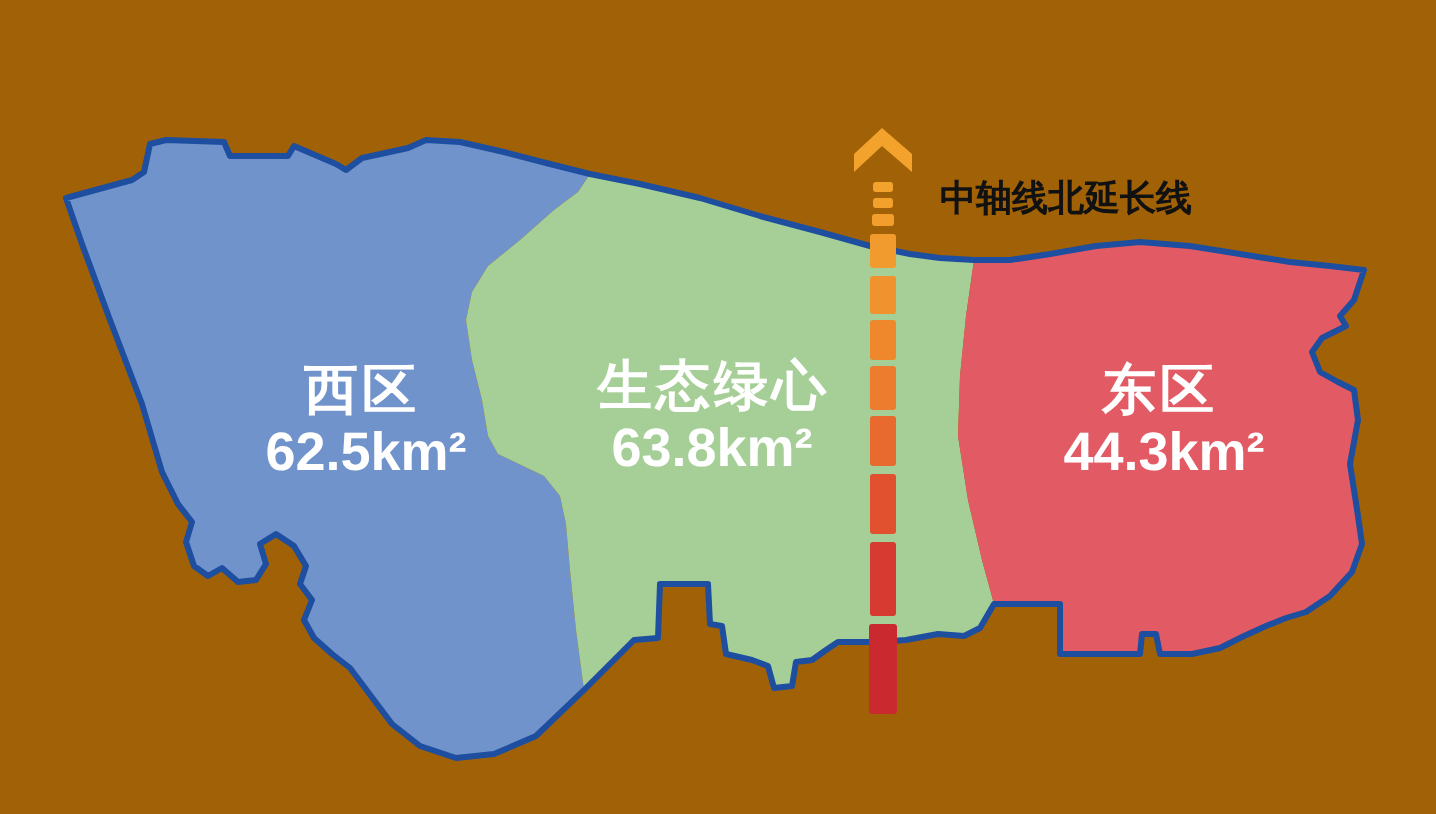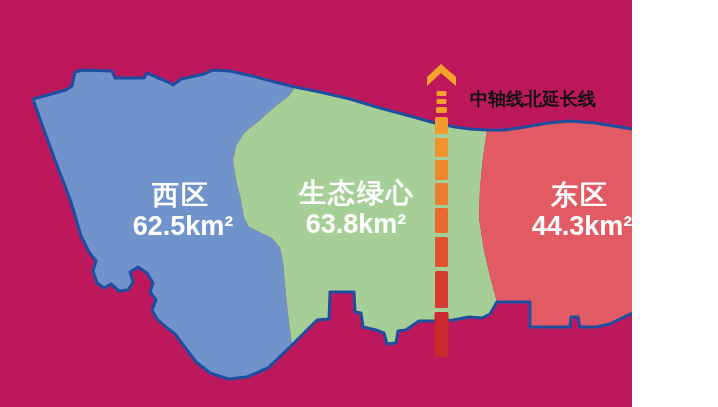--- a/index.html
+++ b/index.html
@@ -3,23 +3,23 @@
 <meta charset="utf-8">
 <style>
   html, body {
     margin: 0;
     padding: 0;
     background: #ffffff;
     font-family: "Liberation Sans", sans-serif;
   }
   .stage {
     position: relative;
-    width: 632px;
+    width: 718px;
     height: 407px;
-    background: #be185d;
+    background: #a16207;
     overflow: hidden;
   }
   svg { display: block; }
   .region-name {
     font-size: 27px;
     font-weight: bold;
     letter-spacing: 2px;
   }
   .region-area {
     font-size: 27px;

